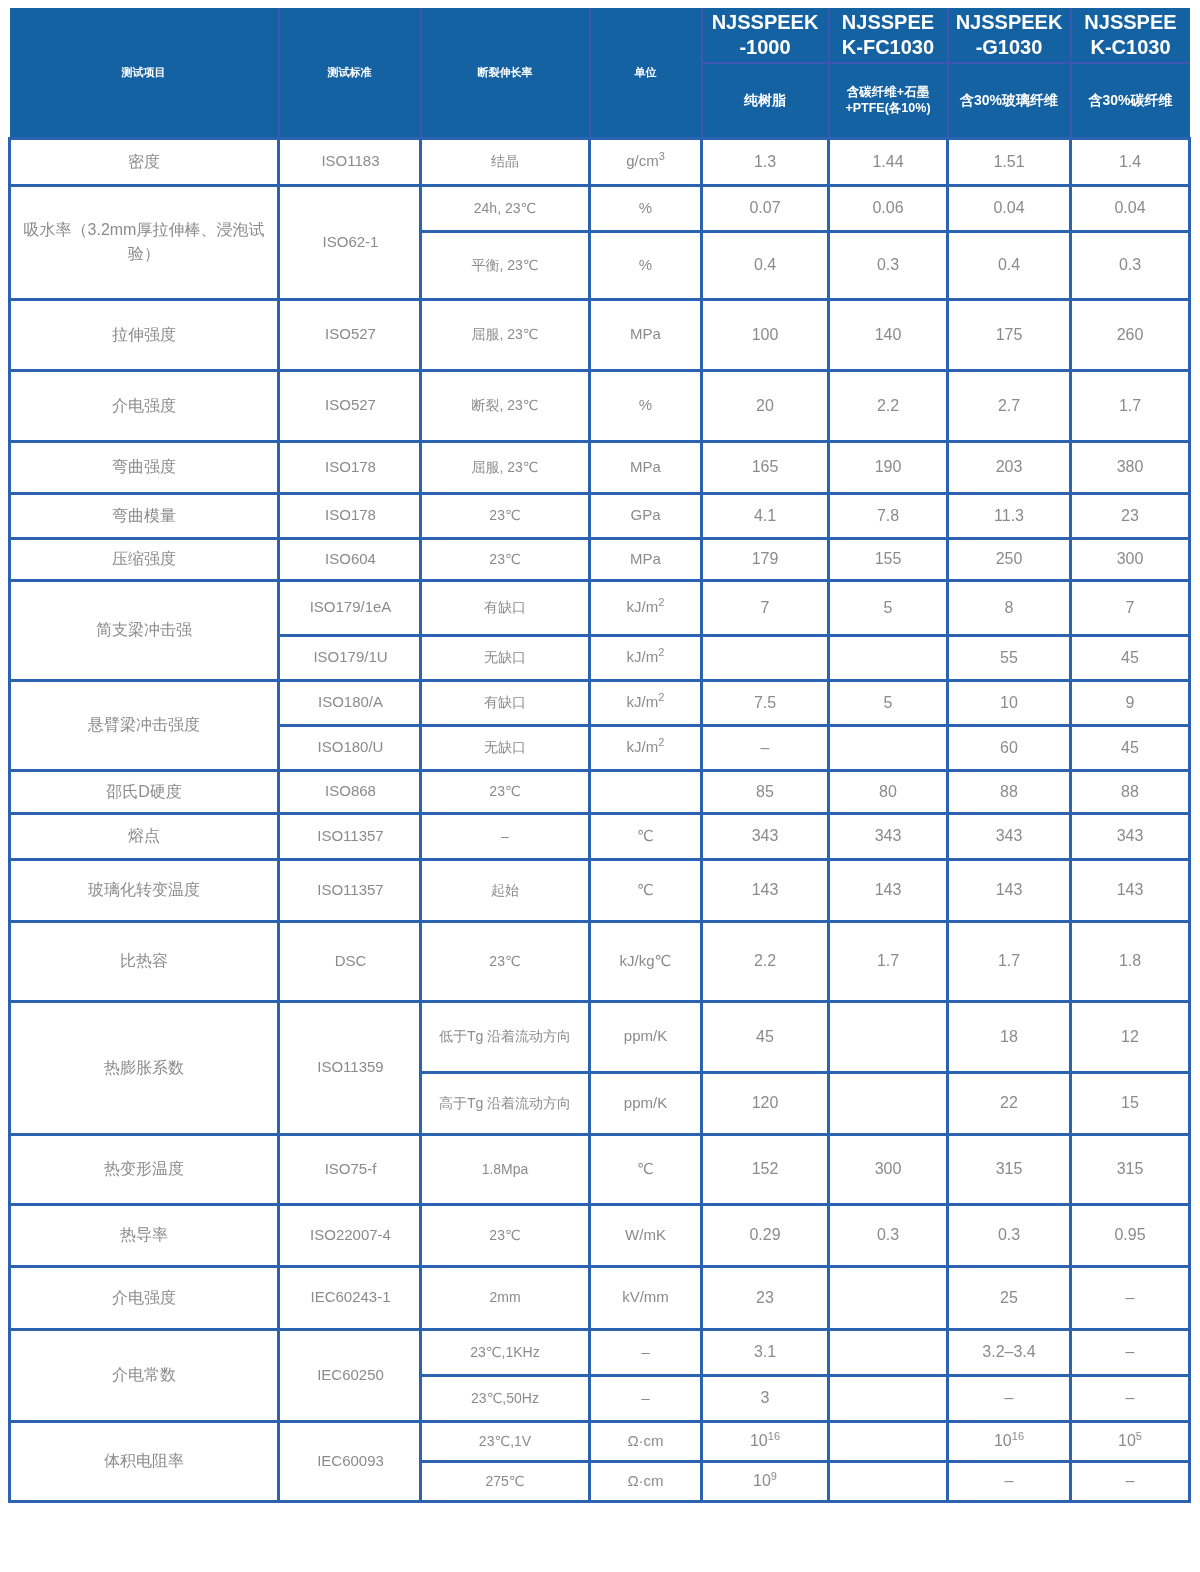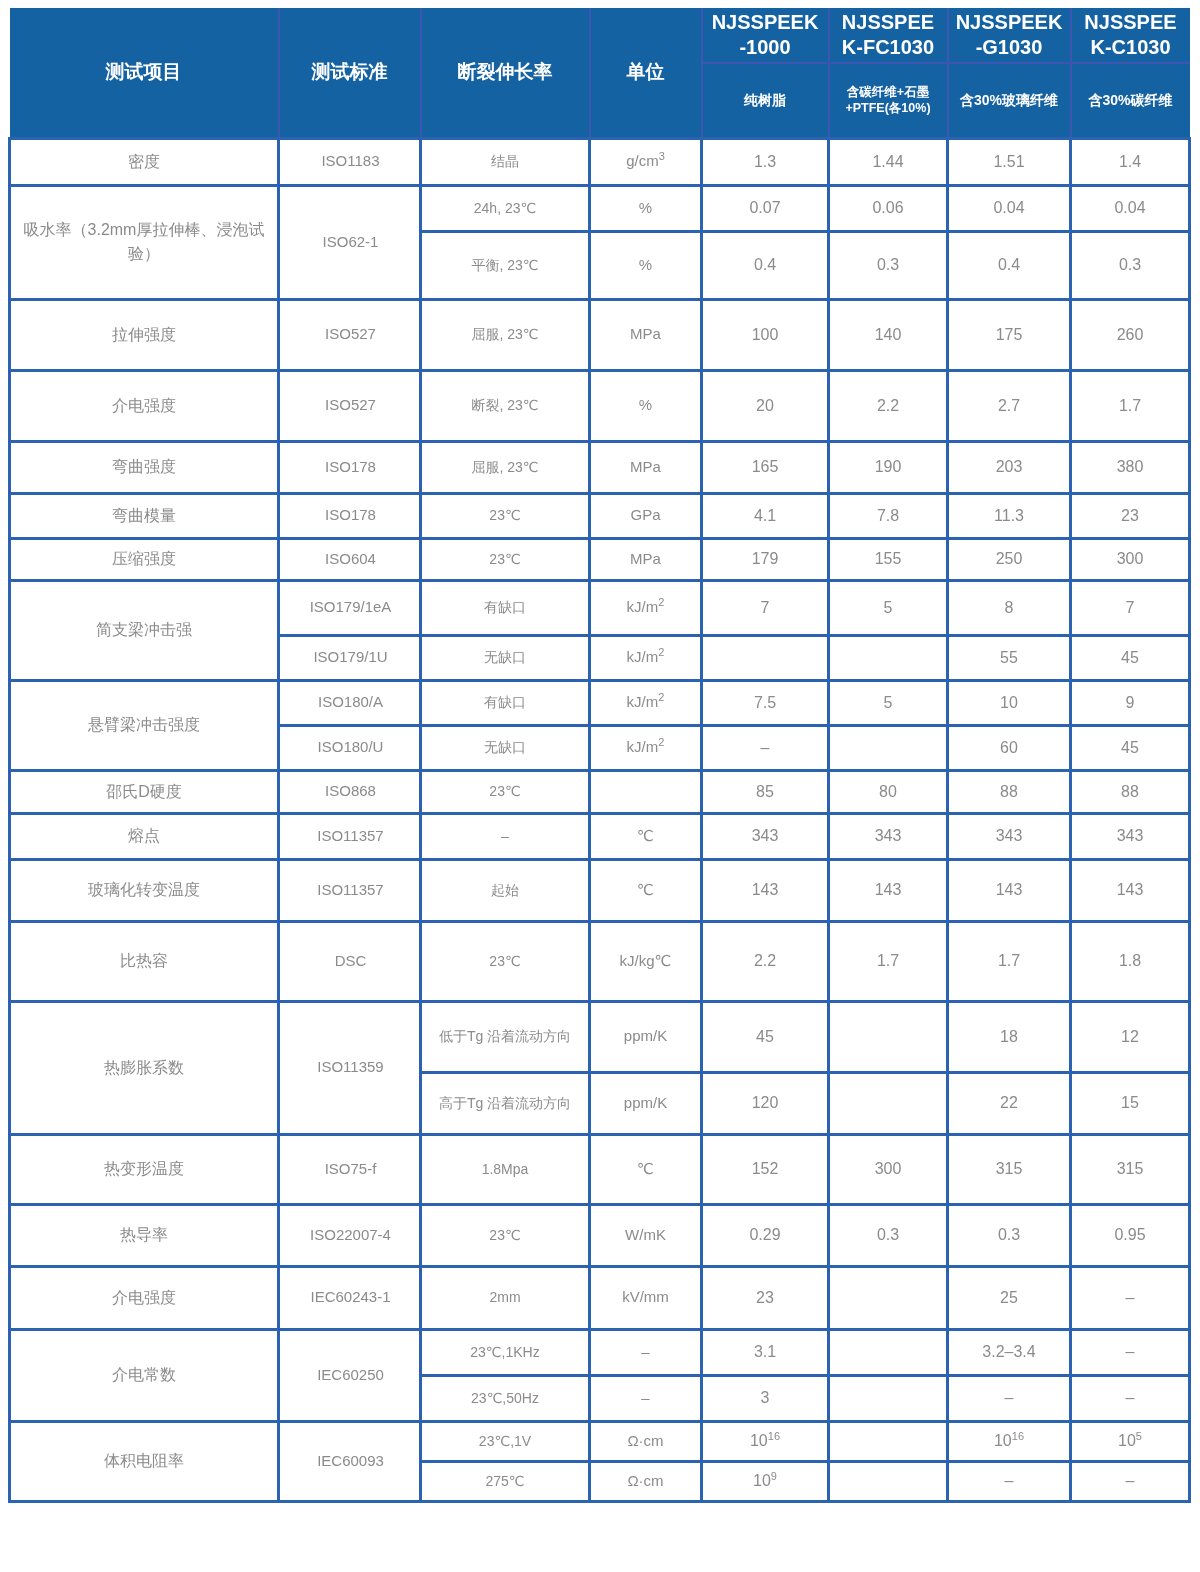--- a/index.html
+++ b/index.html
@@ -15,21 +15,21 @@
     background:var(--header-bg);color:var(--header-text);
     border:2px solid var(--header-line);
     text-align:center;vertical-align:middle;font-weight:bold;
     padding:2px 6px;word-break:break-word;
   }
   thead tr:first-child td{border-top:none;}
   thead tr:first-child td:first-child{border-left:none;}
   thead td:last-child{border-right:none;}
   thead tr.h-top{height:53px;}
   thead tr.h-sub{height:75px;}
-  .hl{font-size:19px;}
+  .hl{font-size:11px;}
   .hp{font-size:20px;line-height:1.25;}
   .hd{font-size:14px;line-height:1.3;}
   .hd-1{font-size:12.5px;}
   
   tbody td{
     border:3px solid var(--grid);background:#fff;color:var(--body-text);
     text-align:center;vertical-align:middle;
     font-size:16px;line-height:1.5;padding:2px 6px;word-break:break-word;
   }
   .c-item{font-size:16px;}

